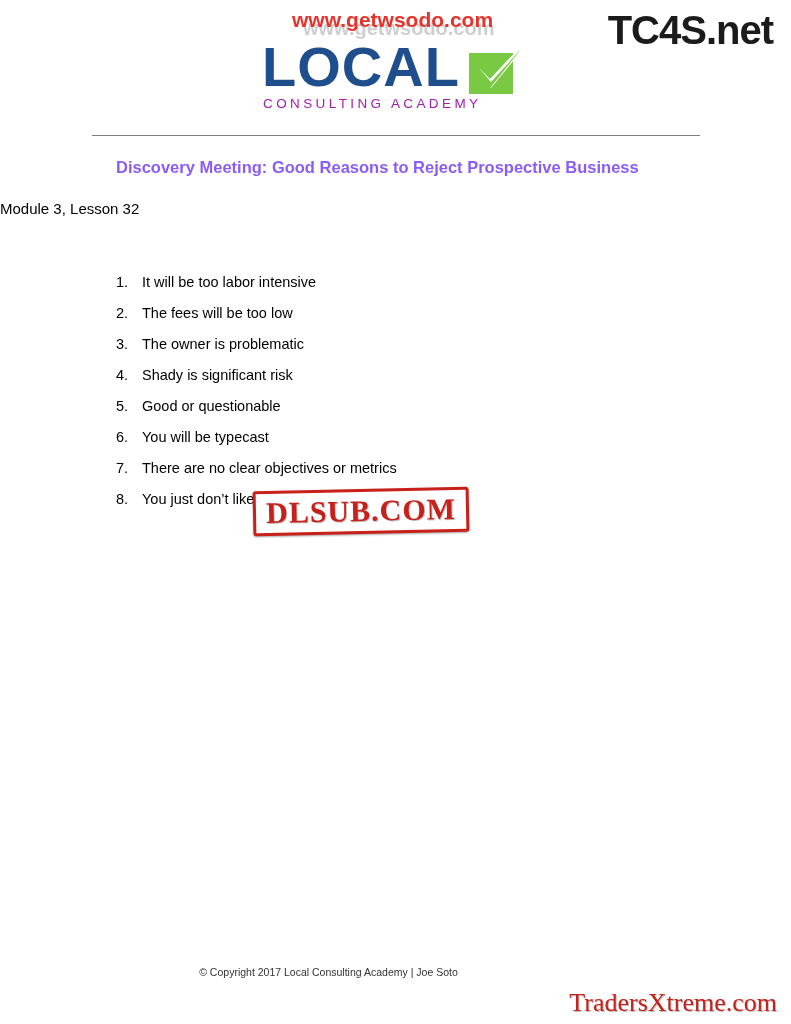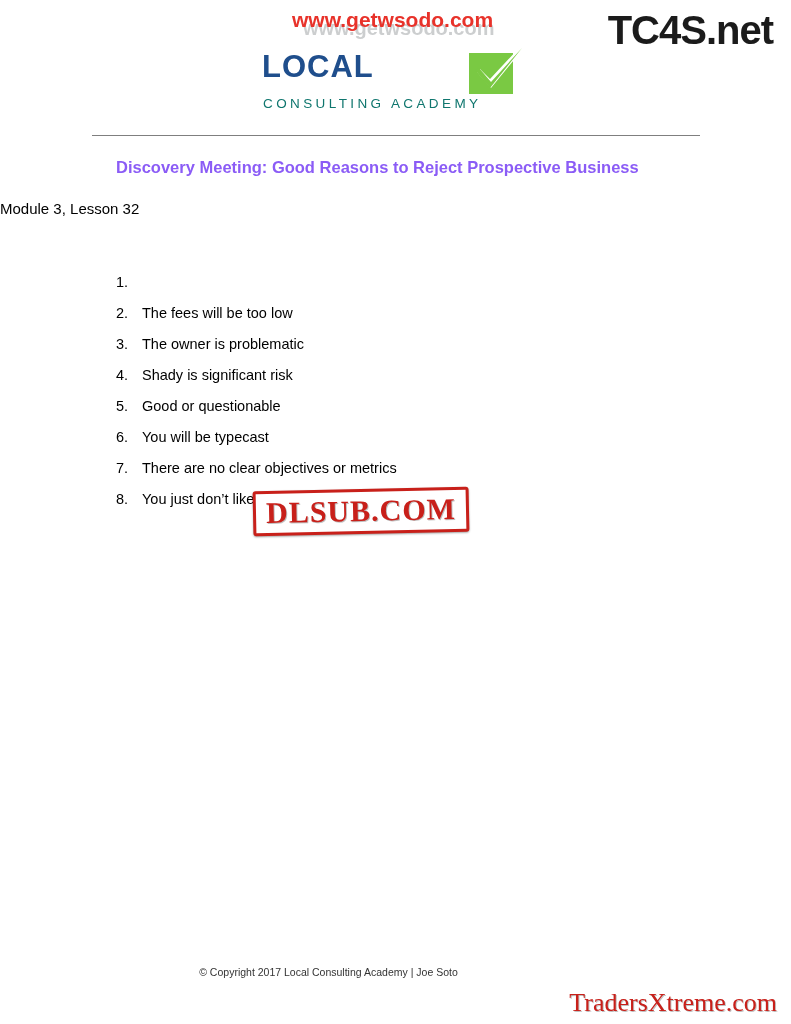--- a/index.html
+++ b/index.html
@@ -87,21 +87,21 @@
     left: 262px;
     top: 42px;
     width: 270px;
     height: 78px;
   }
   .logo-word {
     position: absolute;
     left: 0;
     top: 0;
     font-family: "Liberation Sans", sans-serif;
-    font-size: 31px;
+    font-size: 56px;
     font-weight: bold;
     letter-spacing: 1px;
     color: #1f4e8c;
     line-height: 50px;
     white-space: nowrap;
   }
   .logo-check {
     position: absolute;
     left: 207px;
     top: 6px;
@@ -123,21 +123,21 @@
     width: 50px;
     height: 44px;
   }
   .logo-sub {
     position: absolute;
     left: 1px;
     top: 54px;
     font-family: "Liberation Sans", sans-serif;
     font-size: 13.5px;
     letter-spacing: 3.4px;
-    color: #0f766e;
+    color: #a21caf;
     white-space: nowrap;
   }
 
   
   .hrule {
     position: absolute;
     left: 92px;
     top: 135px;
     width: 608px;
     height: 1px;
@@ -231,20 +231,21 @@
 </div>
 
 <div class="hrule"></div>
 
 <div class="doc-title">Discovery Meeting: Good Reasons to Reject Prospective Business</div>
 <div class="doc-subtitle">Module 3, Lesson 32</div>
 
 <ol class="reasons">
   <li>
     <span class="num">1.</span>
+    <span class="txt">It will be too labor intensive</span>
   </li>
   <li>
     <span class="num">2.</span>
     <span class="txt">The fees will be too low</span>
   </li>
   <li>
     <span class="num">3.</span>
     <span class="txt">The owner is problematic</span>
   </li>
   <li>

